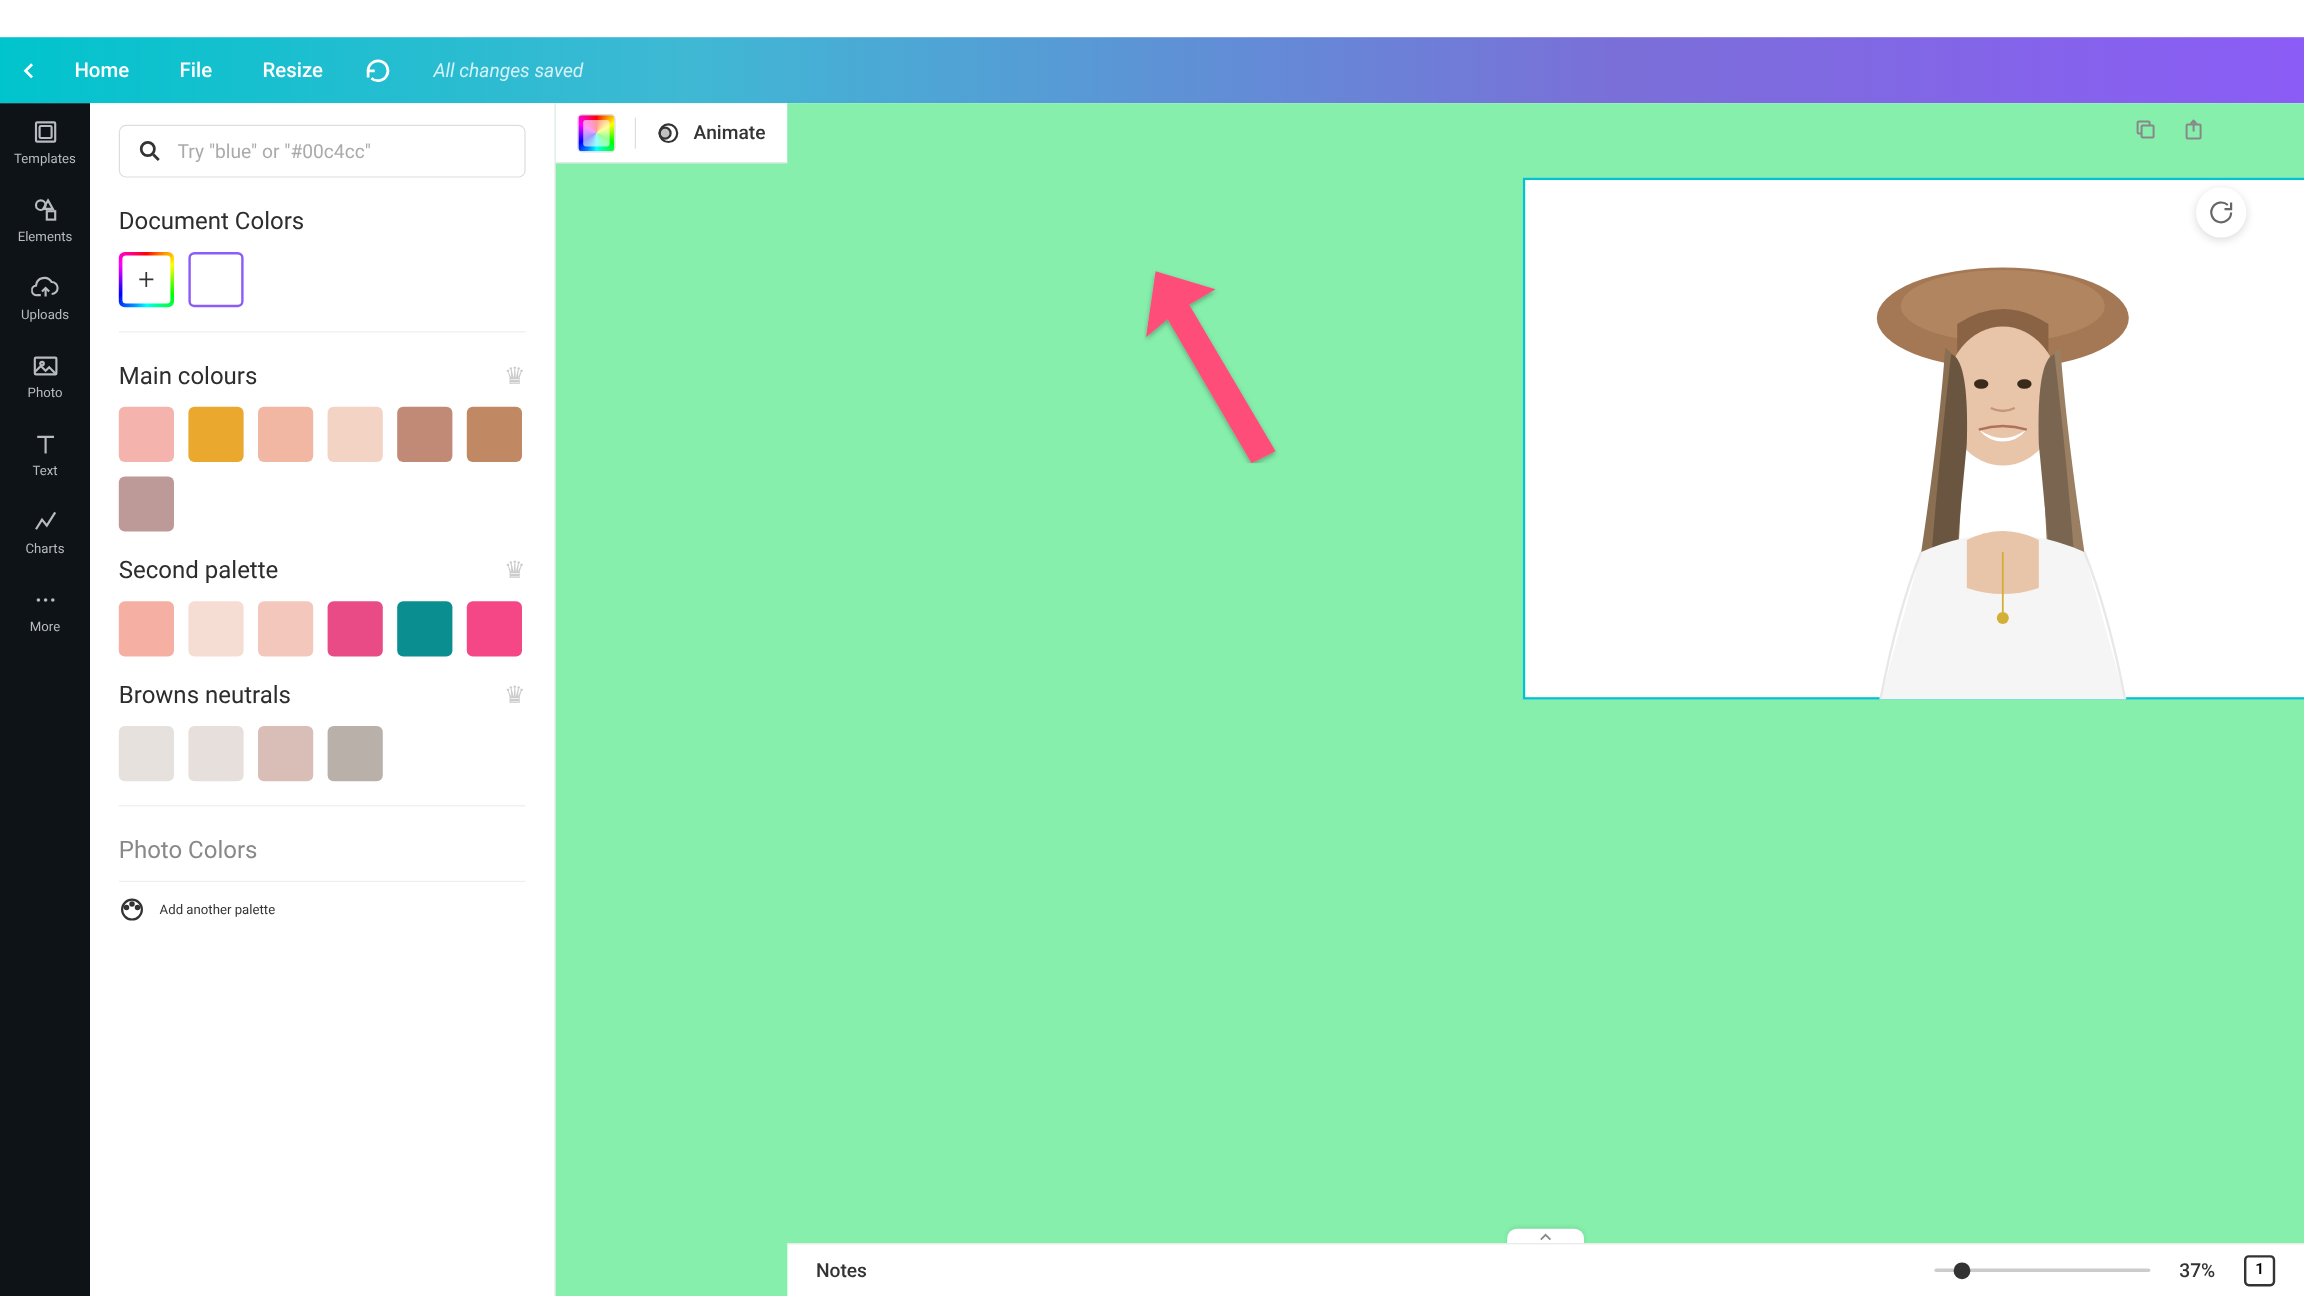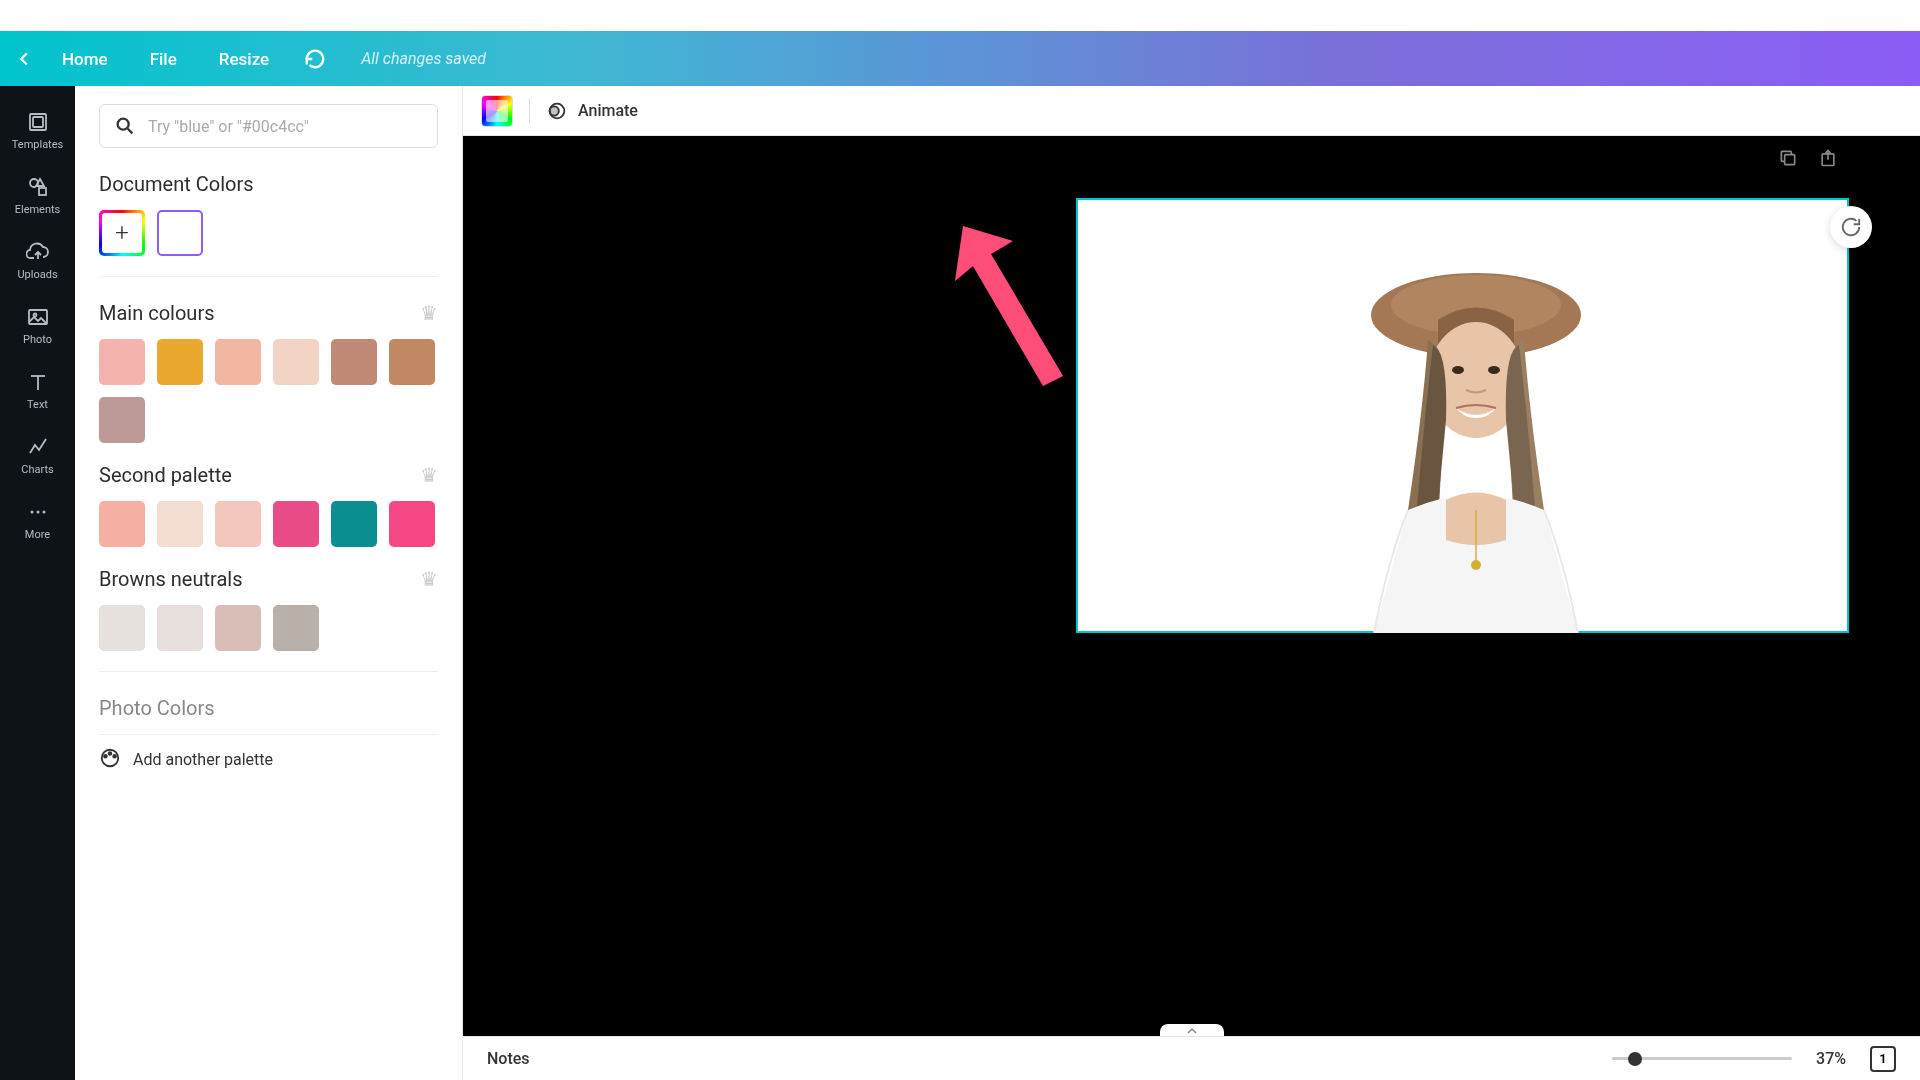--- a/index.html
+++ b/index.html
@@ -25,21 +25,20 @@
     .download-btn { background: rgba(255,255,255,0.2); padding: 8px 14px; border-radius: 4px; cursor: pointer; display:flex; align-items:center; }
     .present-btn { background: white; color: #333; padding: 8px 16px; border-radius: 4px; cursor: pointer; display: flex; align-items: center; gap: 8px; font-weight: 500; }
     
     .main-layout { display: flex; height: calc(100vh - 86px); }
     
     .sidebar-icons {
       width: 75px;
       background: #0e1318;
       display: flex;
       flex-direction: column;
-      padding-top: 12px;
     }
     .sidebar-item {
       display: flex;
       flex-direction: column;
       align-items: center;
       padding: 12px 4px;
       cursor: pointer;
       color: #b8bcc2;
       gap: 4px;
     }
@@ -74,23 +73,23 @@
       background: conic-gradient(red, yellow, lime, cyan, blue, magenta, red);
       display: flex; align-items: center; justify-content: center;
       position: relative;
     }
     .swatch-add::before { content: ''; position: absolute; inset: 3px; background: white; border-radius: 3px; }
     .swatch-add span { position: relative; font-size: 24px; color: #333; font-weight: 300; }
     .swatch-white { border: 2px solid #8b5cf6; background: white; }
     
     .divider { height: 1px; background: #eee; margin: 8px 0 24px 0; }
     
-    .add-palette { display: flex; align-items: flex-end; gap: 12px; color: #333; font-size: 16px; cursor: pointer; padding: 12px 0; border-top: 1px solid #eee; margin-top: 12px; }
-    
-    .canvas-area { flex: 1; background: #000000; position: relative; display: flex; flex-direction: column; }
+    .add-palette { display: flex; align-items: center; gap: 12px; color: #333; font-size: 11px; cursor: pointer; padding: 12px 0; border-top: 1px solid #eee; margin-top: 12px; }
+    
+    .canvas-area { flex: 1; background: #86efac; position: relative; display: flex; flex-direction: row; }
     
     .canvas-toolbar {
       height: 50px;
       background: white;
       display: flex;
       align-items: center;
       padding: 0 18px;
       gap: 16px;
       border-bottom: 1px solid #e8e8e8;
     }

